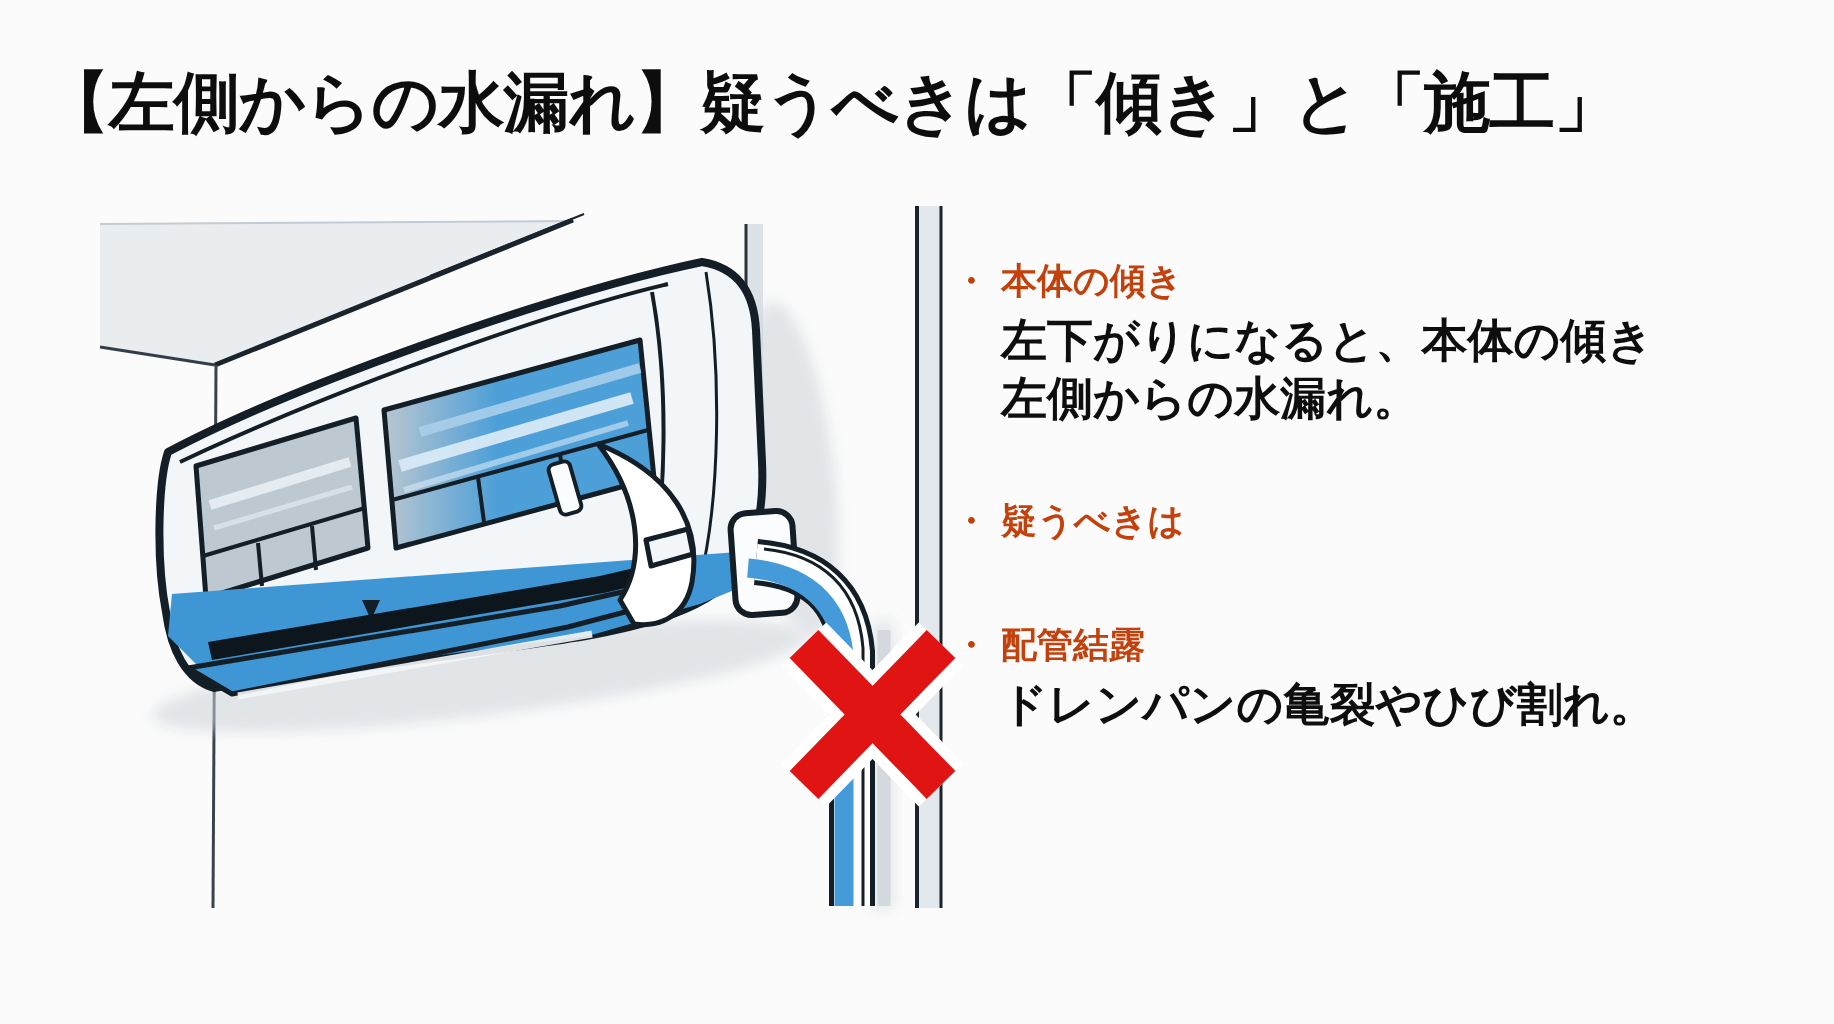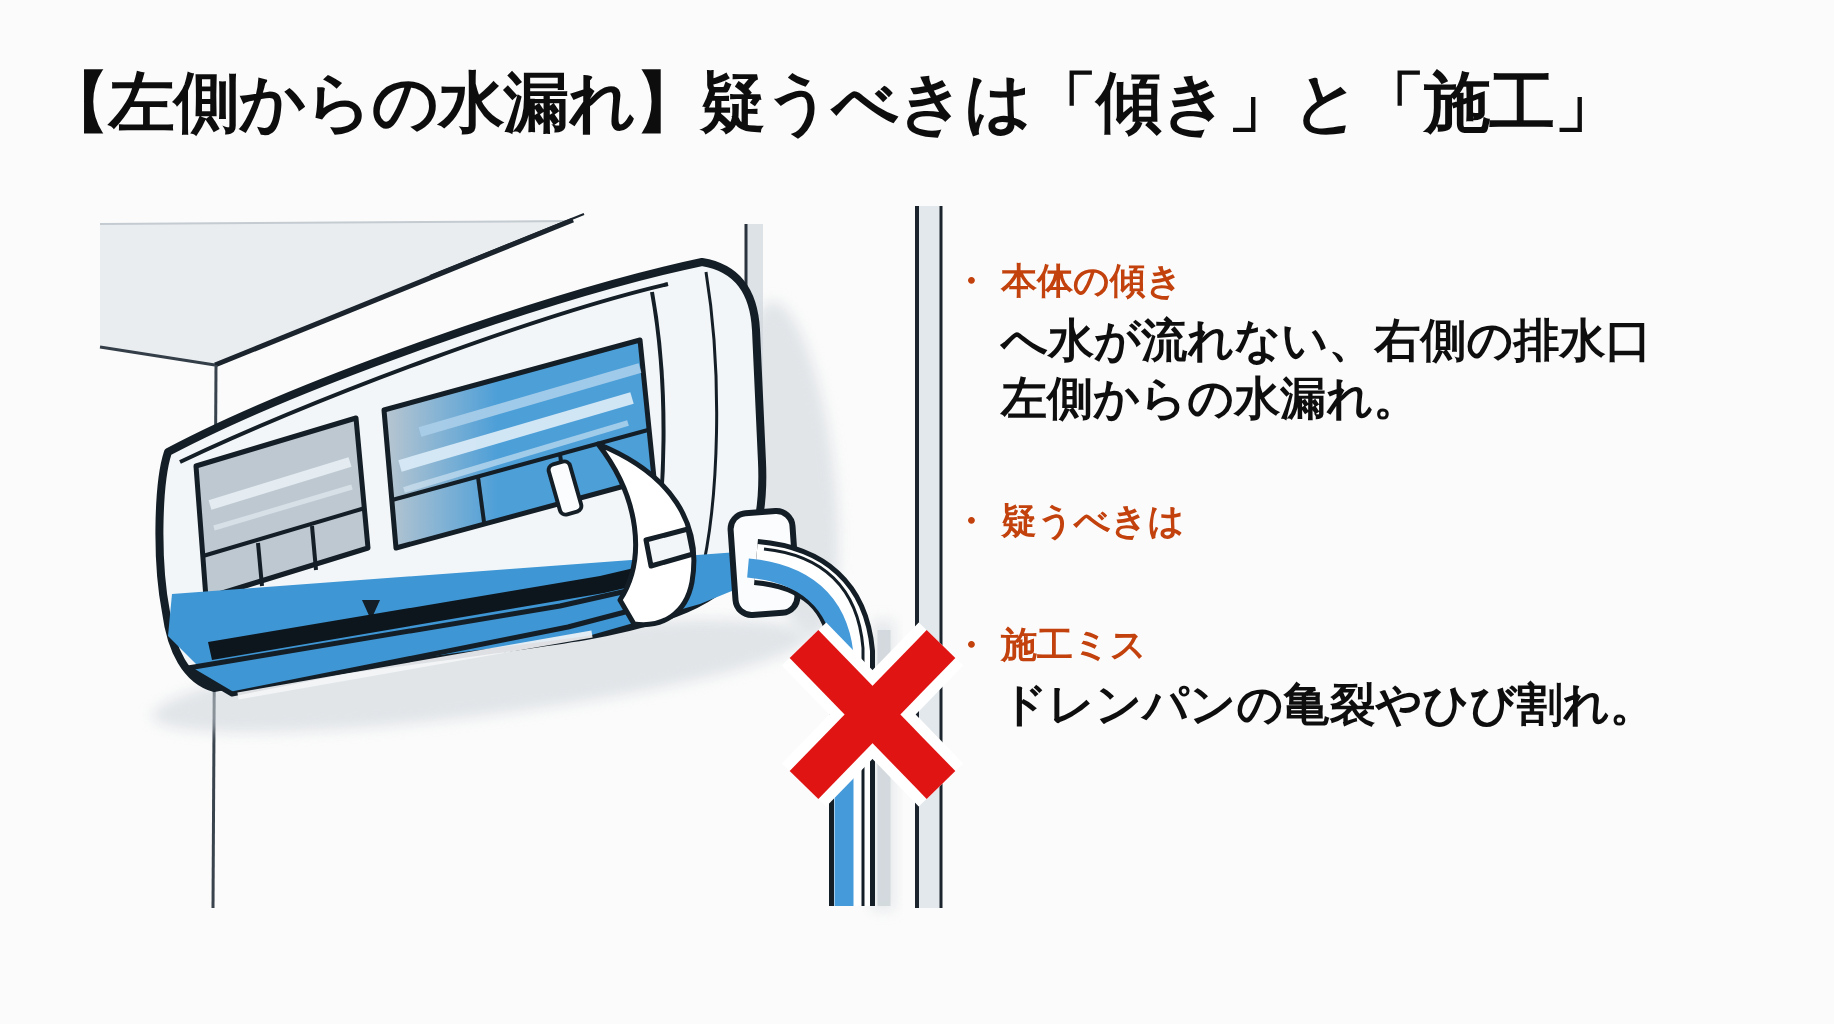--- a/index.html
+++ b/index.html
@@ -139,30 +139,30 @@
     </g>
   </svg>
 
   <div class="title">【左側からの水漏れ】疑うべきは「傾き」と「施工」</div>
 
   <div class="bullets">
 
     <div class="b-item">
       <div class="b-head"><span class="b-dot">・</span><span>本体の傾き</span></div>
       <div class="b-body">
-        <div>へ水が流れない、右側の排水口</div>
+        <div>左下がりになると、本体の傾き</div>
         <div>左側からの水漏れ。</div>
       </div>
     </div>
 
     <div class="b-item">
       <div class="b-head"><span class="b-dot">・</span><span>疑うべきは</span></div>
     </div>
 
     <div class="b-item">
-      <div class="b-head"><span class="b-dot">・</span><span>施工ミス</span></div>
+      <div class="b-head"><span class="b-dot">・</span><span>配管結露</span></div>
       <div class="b-body">
         <div>ドレンパンの亀裂やひび割れ。</div>
       </div>
     </div>
 
   </div>
 </div>
 
 </body></html>

